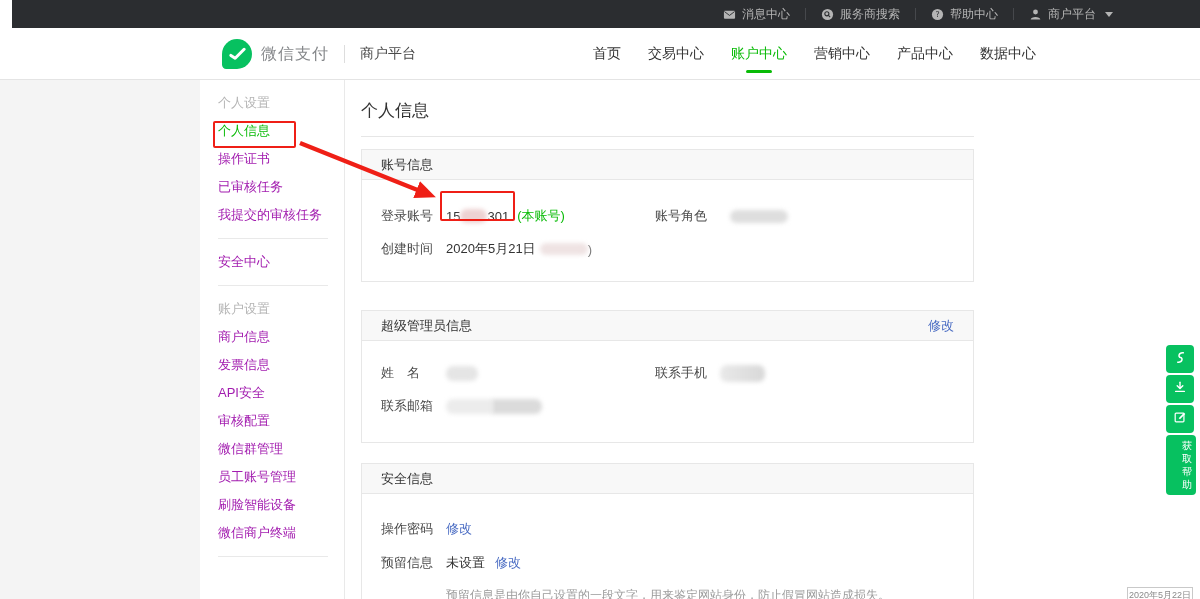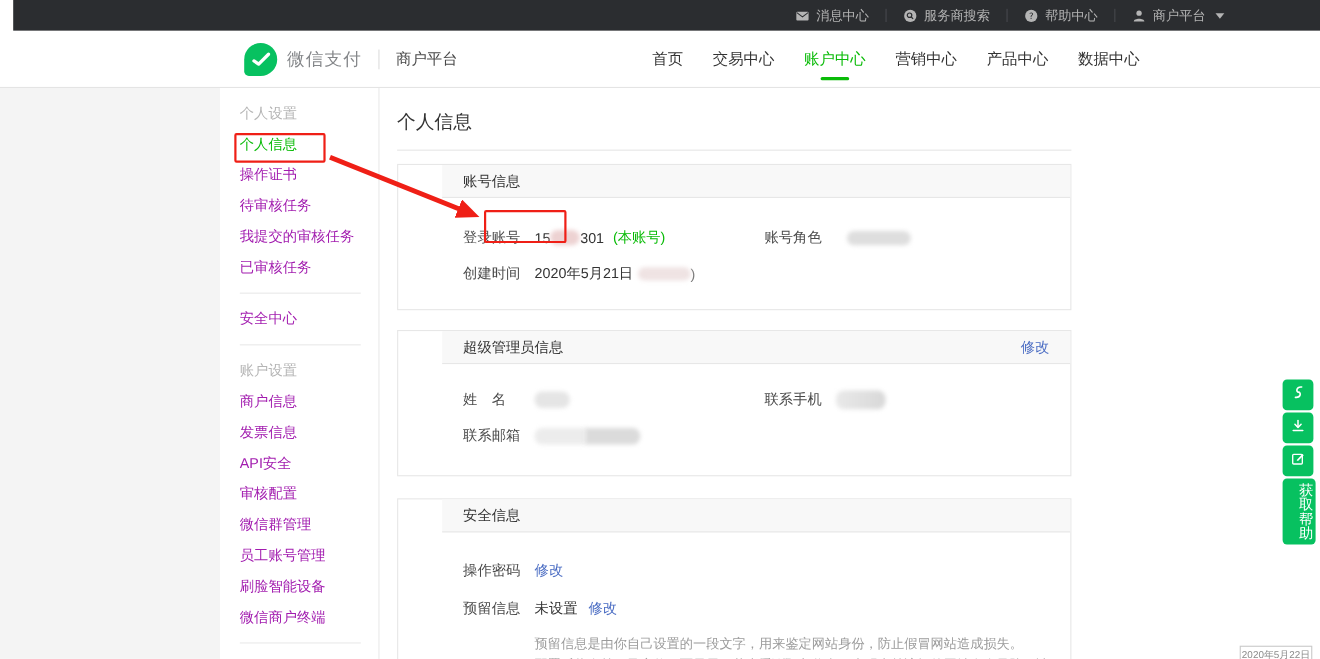--- a/index.html
+++ b/index.html
@@ -36,22 +36,22 @@
   .left-band{position:absolute;left:0;top:0;width:200px;height:100%;background:#f4f4f4;}
   .sidebar{position:absolute;left:200px;top:0;width:145px;height:100%;background:#fff;border-right:1px solid #e9e9e9;padding:9px 0 0 18px;font-size:13px;}
   .side-head{height:28px;line-height:28px;color:var(--sidehead);}
   .side-item{height:28px;line-height:28px;color:#a21caf;cursor:pointer;}
   .side-item.active{color:var(--green);}
   .side-divider{width:110px;height:1px;background:#e9e9e9;margin:9px 0;}
   
   .main{position:absolute;left:346px;top:0;width:854px;height:100%;padding:19px 0 0 15px;}
   .page-title{font-size:17px;font-weight:400;color:var(--txt);}
   .title-divider{width:613px;height:1px;background:#e6e6e6;margin-top:14px;}
-  .section{width:613px;border:1px solid var(--border);margin-top:12px;background:#fff;padding-left:40px;}
-  .section.s2{margin-top:18px;font-family:Liberation Serif, serif;}
+  .section{width:613px;border:1px solid var(--border);margin-top:12px;background:#fff;}
+  .section.s2{margin-top:28px;font-family:Liberation Serif, serif;}
   .section.s3{margin-top:20px;}
   .sec-header{height:30px;line-height:29px;background:#f8f8f8;border-bottom:1px solid var(--border);padding:0 19px;font-size:13px;color:var(--txt);display:flex;justify-content:space-between;}
   .sec-body{padding:26px 19px 22px;font-size:13px;}
   .row{display:flex;margin-bottom:13px;align-items:center;min-height:20px;}
   .row:last-child{margin-bottom:0;}
   .col{display:flex;width:274px;align-items:center;}
   .col.right{flex:1;}
   .lbl{width:65px;color:var(--label);flex:none;}
   .col.right .lbl{width:75px;}
   .val{color:var(--txt);display:flex;align-items:center;text-align:center;}
@@ -60,21 +60,21 @@
   .blur{display:inline-block;border-radius:7px;filter:blur(2px);vertical-align:middle;}
   .desc{margin-top:12px;color:var(--muted);font-size:12px;line-height:19px;margin-left:65px;} .gap10{margin-left:10px;}
   
   .anno{position:absolute;pointer-events:none;}
   #anno-box-sidebar{left:213px;top:121px;width:83px;height:27px;border:2px solid var(--red);border-radius:2px;}
   #anno-box-account{left:440px;top:191px;width:75px;height:30px;border:2px solid var(--red);border-radius:2px;}
   #anno-arrow{left:0;top:0;width:1200px;height:599px;}
   
   .float-panel{position:absolute;right:4px;top:345px;display:flex;flex-direction:column;gap:2px;}
   .float-btn{width:28px;height:28px;background:var(--logo-green);border-radius:4px;display:flex;align-items:center;justify-content:center;cursor:pointer;}
-  .float-help{width:28px;background:var(--logo-green);border-radius:4px;color:#fff;font-size:13px;line-height:13px;text-align:center;padding:4px 15px;cursor:pointer;}
+  .float-help{width:28px;background:var(--logo-green);border-radius:4px;color:#fff;font-size:10px;line-height:13px;text-align:center;padding:4px 15px;cursor:pointer;}
   .float-help span{display:inline-block;width:12px;word-break:break-all;}
   
   .footer-date{position:absolute;left:1127px;top:587px;width:66px;height:18px;border:1px solid #c9c9c9;background:#fff;font-size:9px;color:#8a8a8a;text-align:center;line-height:15px;overflow:hidden;}
 </style>
 </head>
 <body>
 
 <div class="topbar">
   <div class="topbar-items">
     <div class="tb-item">
@@ -142,23 +142,22 @@
   </div>
 </div>
 
 <div class="page">
   <div class="left-band"></div>
 
   <div class="sidebar">
     <div class="side-head">个人设置</div>
     <div class="side-item active">个人信息</div>
     <div class="side-item">操作证书</div>
-    <div class="side-item">待审核任务</div>
+    <div class="side-item">已审核任务</div>
     <div class="side-item">我提交的审核任务</div>
-    <div class="side-item">已审核任务</div>
     <div class="side-divider"></div>
     <div class="side-item">安全中心</div>
     <div class="side-divider"></div>
     <div class="side-head">账户设置</div>
     <div class="side-item">商户信息</div>
     <div class="side-item">发票信息</div>
     <div class="side-item">API安全</div>
     <div class="side-item">审核配置</div>
     <div class="side-item">微信群管理</div>
     <div class="side-item">员工账号管理</div>

